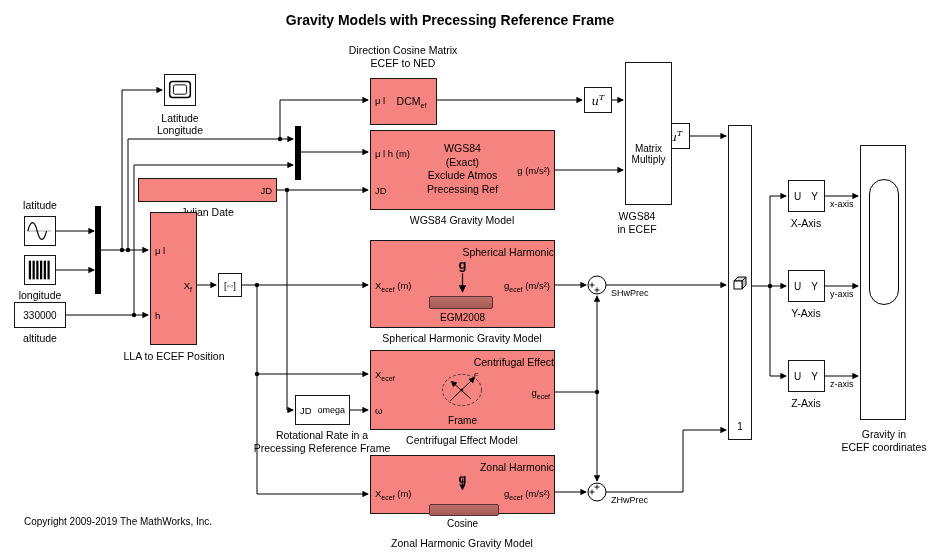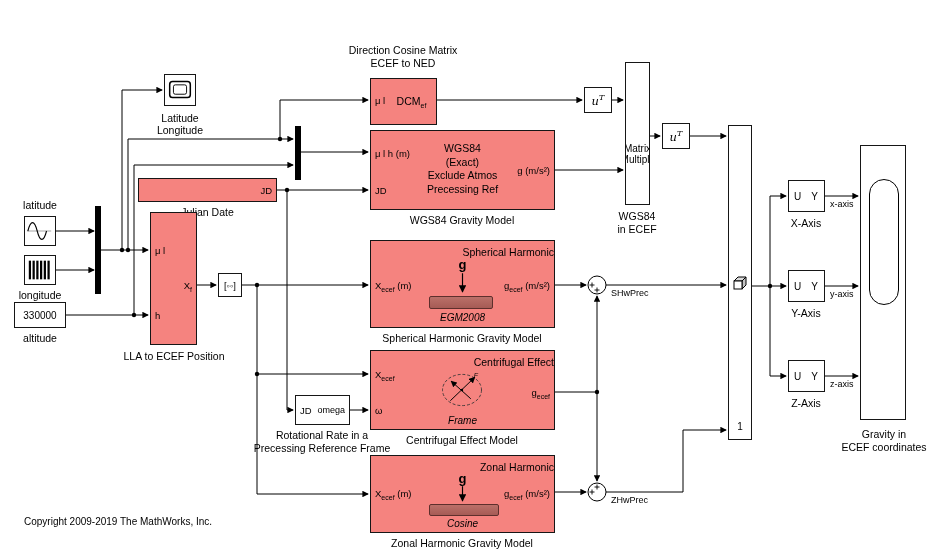--- a/index.html
+++ b/index.html
@@ -14,37 +14,38 @@
   .pl{left:4px;}
   .pr{right:4px;text-align:right;}
   sub{font-size:7px;}
   .math{font-family:"DejaVu Serif",serif;font-style:italic;font-size:11.5px;}
   .math sup{font-size:8px;}
   .sig{position:absolute;font-size:9px;line-height:10px;white-space:nowrap;}
   .col{position:absolute;left:0;right:0;}
   .col div{font-size:10.5px;line-height:13.5px;text-align:center;white-space:nowrap;}
   .bar{position:absolute;background:linear-gradient(#bb7069,var(--bar,#a65b55));border:1px solid #5e2f2c;border-radius:2px;}
   .gbold{position:absolute;left:0;right:0;text-align:center;font-weight:bold;font-size:13px;}
-  .badge{position:absolute;left:0;right:0;text-align:center;font-size:10px;font-style:italic;}
+  .badge{position:absolute;left:0;right:0;text-align:center;font-size:10px;}
   .bt{position:absolute;left:0;right:0;text-align:right;font-size:10.5px;white-space:nowrap;}
   .icon-svg{position:absolute;left:0;top:0;width:100%;height:100%;pointer-events:none;}
   .w{stroke:var(--wire,#000);stroke-width:1;fill:none;}
   .dot{fill:var(--wire,#000);}
   .sum{fill:#fff;stroke:var(--wire,#000);stroke-width:1;}
   .plus{stroke:var(--wire,#000);stroke-width:0.9;fill:none;}
   #arr path{fill:var(--wire,#000);}
   .screen{position:absolute;border:1.4px solid #000;border-radius:15px;background:#fff;}
   .uy{position:absolute;font-size:10px;line-height:11px;}
   .cc{display:flex;align-items:center;justify-content:center;}
 </style>
 </head>
 <body>
 
 <div id="canvas">
 
+  <div class="title">Gravity Models with Precessing Reference Frame</div>
 
   <svg width="935" height="560" viewBox="0 0 935 560" style="position:absolute;left:0;top:0">
     <defs>
       <marker id="arr" viewBox="0 0 6 6" markerWidth="6.5" markerHeight="6.5" refX="5.2" refY="3" orient="auto">
           <path d="M0,0L6,3L0,6Z"></path>
         </marker>
     </defs>
     <g>
       <polyline class="w" points="56,231 94,231" marker-end="url(#arr)"></polyline>
       <polyline class="w" points="56,270 94,270" marker-end="url(#arr)"></polyline>
@@ -173,21 +174,21 @@
   </div>
   <div class="lbl" style="left:362px;top:214px;width:200px">WGS84 Gravity Model</div>
 
   <div class="blk cc" style="left:584px;top:87px;width:28px;height:26px">
     <span class="math"><i>u</i><sup>T</sup></span>
   </div>
   <div class="blk cc" style="left:662px;top:123px;width:28px;height:26px">
     <span class="math"><i>u</i><sup>T</sup></span>
   </div>
 
-  <div class="blk" style="left:625px;top:62px;width:25px;height:143px;overflow:hidden">
+  <div class="blk" style="left:625px;top:62px;width:47px;height:143px;overflow:hidden">
     <div style="position:absolute;left:50%;top:80px;transform:translateX(-50%);text-align:center;font-size:10px;line-height:11px;white-space:nowrap">
       <div>Matrix</div>
         <div>Multiply</div>
     </div>
   </div>
   <div class="lbl" style="left:577px;top:210px;width:120px">WGS84</div>
   <div class="lbl" style="left:577px;top:223px;width:120px">in ECEF</div>
 
   <div class="blk pink" style="left:370px;top:240px;width:185px;height:88px">
     <div class="bt" style="top:5px">Spherical Harmonic</div>
@@ -218,21 +219,21 @@
   </div>
   <div class="lbl" style="left:362px;top:434px;width:200px">Centrifugal Effect Model</div>
 
   <div class="blk" style="left:295px;top:395px;width:55px;height:30px">
     <span class="port pl" style="top:9px">JD</span>
     <span class="port pr" style="top:9px;font-size:9px">omega</span>
   </div>
   <div class="lbl" style="left:222px;top:429px;width:200px">Rotational Rate in a</div>
   <div class="lbl" style="left:222px;top:442px;width:200px">Precessing Reference Frame</div>
 
-  <div class="blk pink" style="left:370px;top:455px;width:185px;height:78px">
+  <div class="blk pink" style="left:370px;top:455px;width:185px;height:59px">
     <div class="bt" style="top:5px">Zonal Harmonic</div>
     <div class="gbold" style="top:15px">g</div>
     <svg class="icon-svg" viewBox="0 0 185 78">
       <line x1="92.5" y1="31" x2="92.5" y2="46" stroke="#000" stroke-width="1.2" marker-end="url(#arr)"></line>
     </svg>
     <div class="bar" style="left:58px;top:48px;width:70px;height:12px"></div>
     <div class="badge" style="top:62px">Cosine</div>
     <span class="port pl" style="top:32px"><span>X</span><sub>ecef</sub><span> (m)</span></span>
     <span class="port pr" style="top:32px"><span>g</span><sub>ecef</sub><span> (m/s²)</span></span>
   </div>

